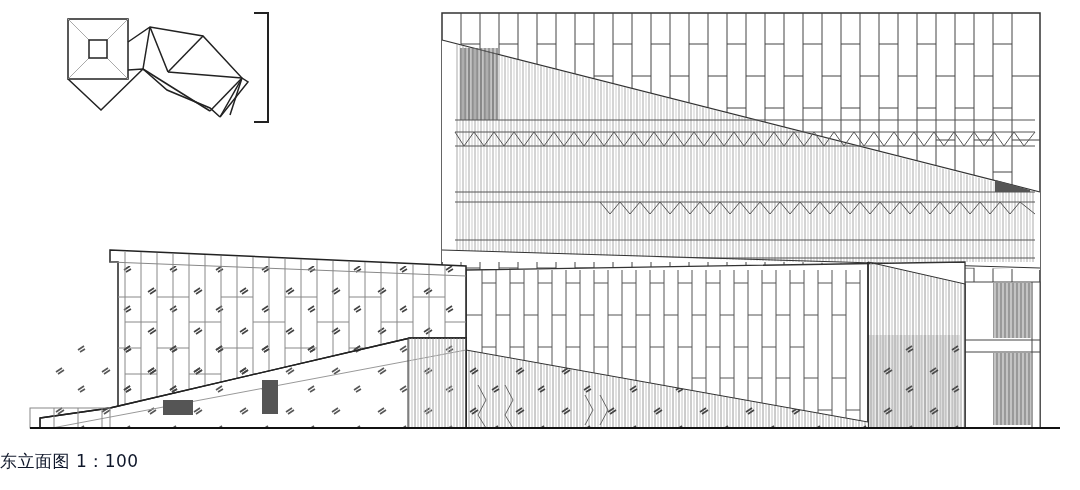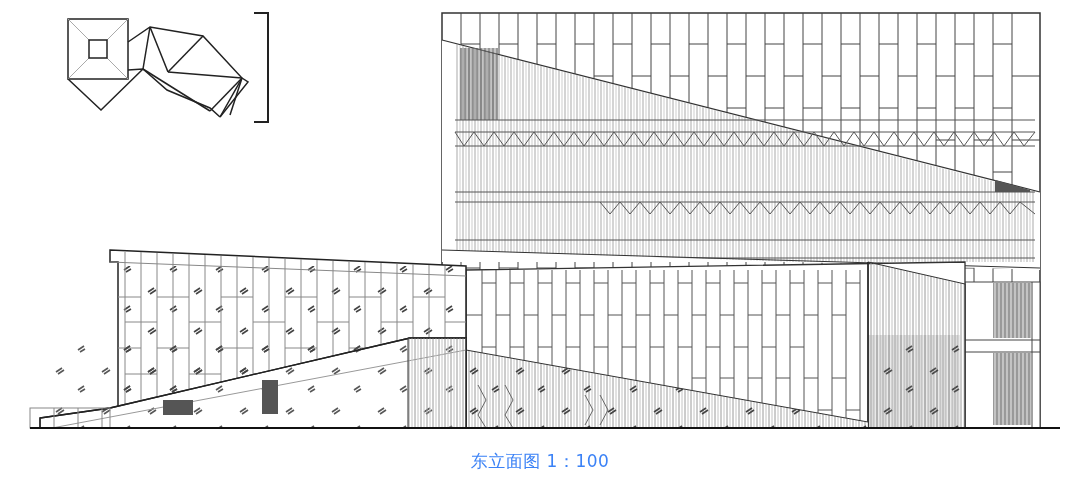--- a/index.html
+++ b/index.html
@@ -1,20 +1,20 @@
 <!DOCTYPE html>
 <html><head>
   <meta charset="utf-8">
   <style>
     html, body { margin: 0; padding: 0; background: #ffffff; }
     body { width: 1080px; height: 490px; position: relative; overflow: hidden; font-family: "DejaVu Sans", sans-serif; }
     #drawing { position: absolute; left: 0; top: 0; }
     .caption {
-      position: absolute; left: 0; width: 1080px; top: 450px; text-align: center;
-      font-family: "DejaVu Sans", sans-serif; font-size: 17px; color: #3b82f6; letter-spacing: 0.5px;
+      position: absolute; left: 0; width: 1080px; top: 450px; 
+      font-family: "DejaVu Sans", sans-serif; font-size: 17px; color: #0f172a; letter-spacing: 0.5px;
     }
   </style>
 </head>
 <body>
 
 <svg id="drawing" width="1080" height="490" viewBox="0 0 1080 490" xmlns="http://www.w3.org/2000/svg">
   <defs>
     <pattern id="hatchV" width="6" height="10" patternUnits="userSpaceOnUse">
       <line x1="1" y1="0" x2="1" y2="10" stroke="#9a9a9a" stroke-width="1"></line>
       <line x1="4" y1="0" x2="4" y2="10" stroke="#c4c4c4" stroke-width="1"></line>

